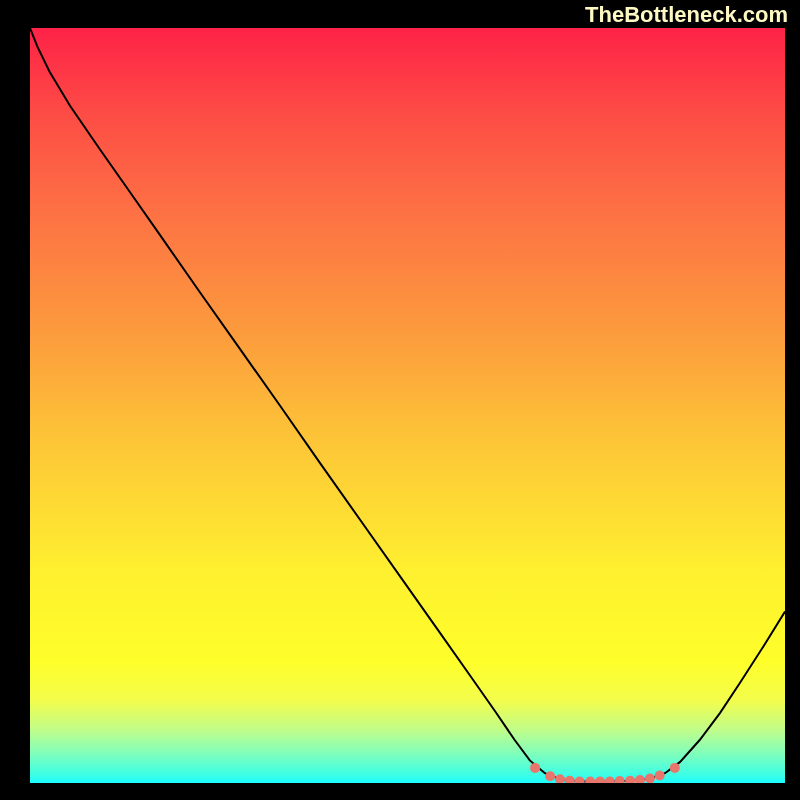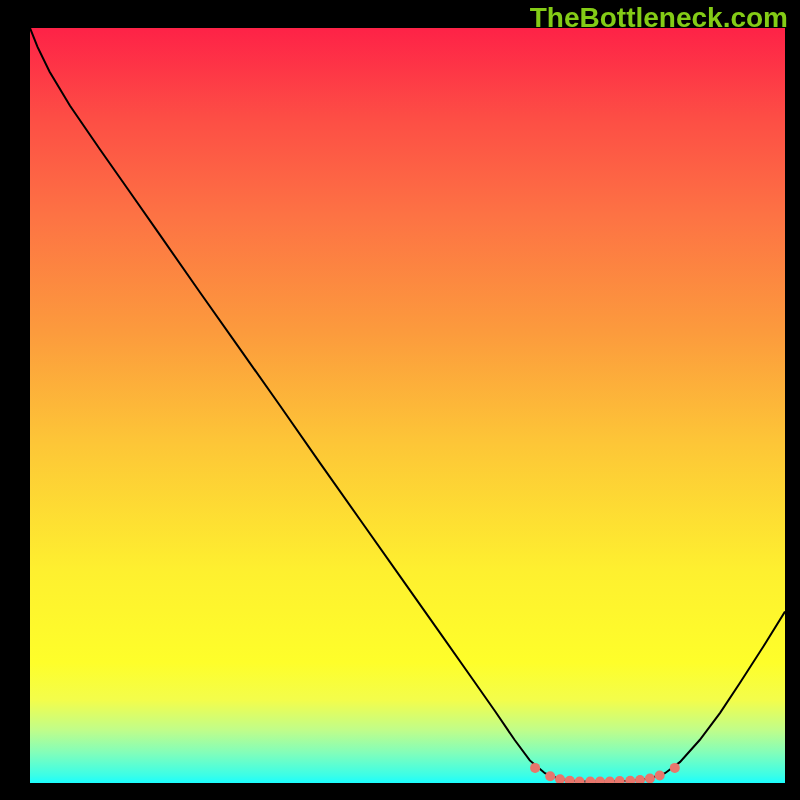--- a/index.html
+++ b/index.html
@@ -16,22 +16,22 @@
     top: 0;
     left: 0;
     width: 800px;
     height: 800px;
     background: #000;
   }
   #watermark {
     position: absolute;
     top: 2px;
     right: 12px;
-    color: #84cc16;
-    font-size: 28px;
+    color: #fef9c3;
+    font-size: 22px;
     font-weight: bold;
     z-index: 10;
   }
   #plot-area {
     position: absolute;
     left: 30px;
     top: 28px;
     width: 755px;
     height: 755px;
   }

